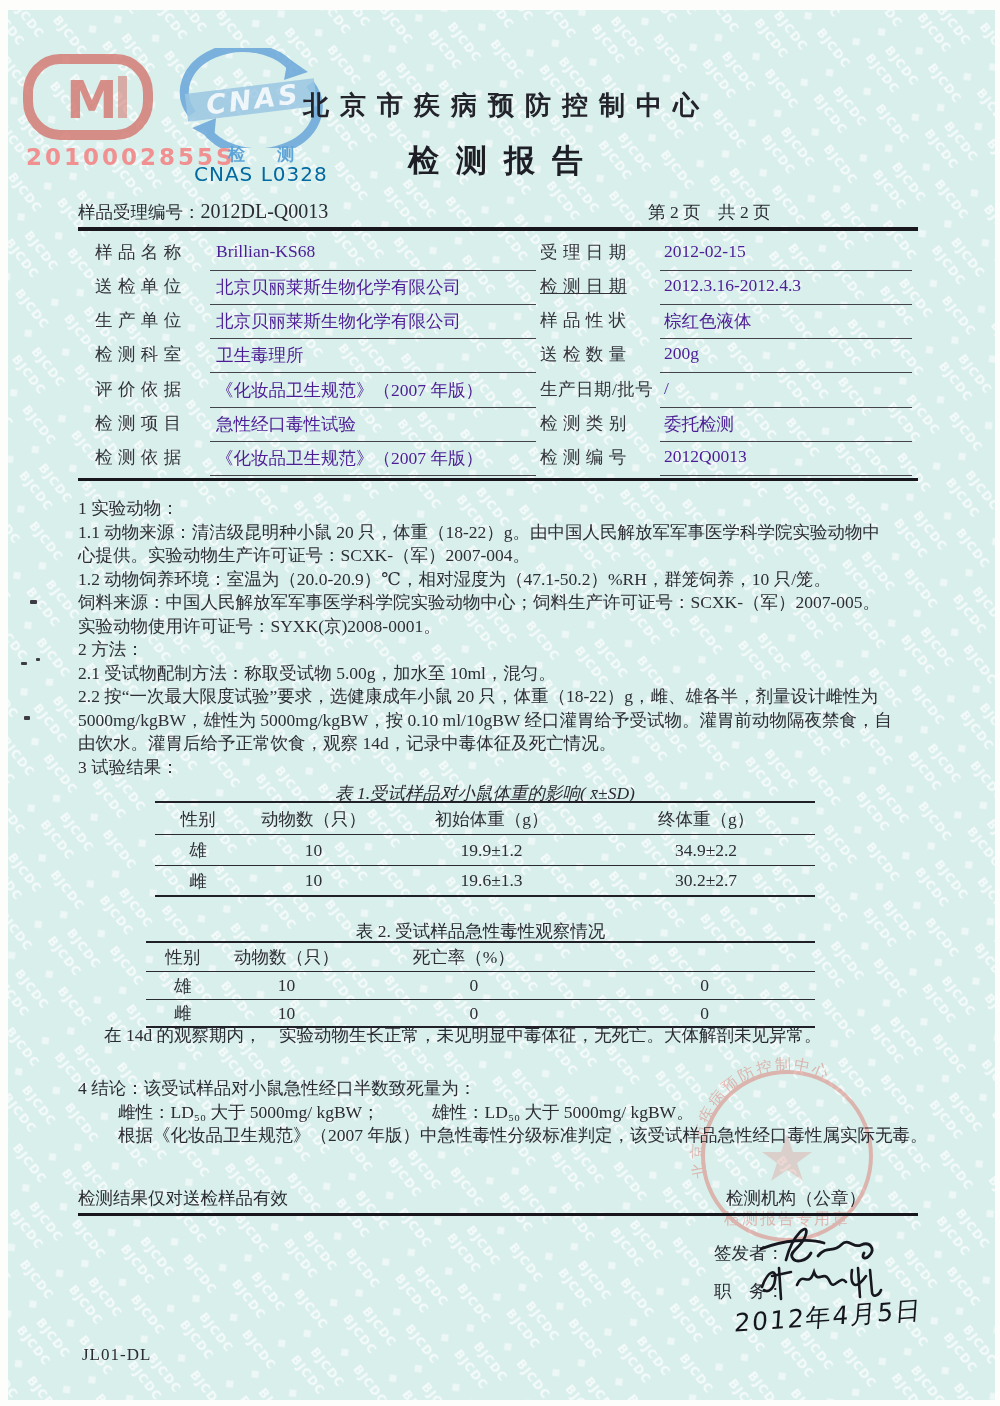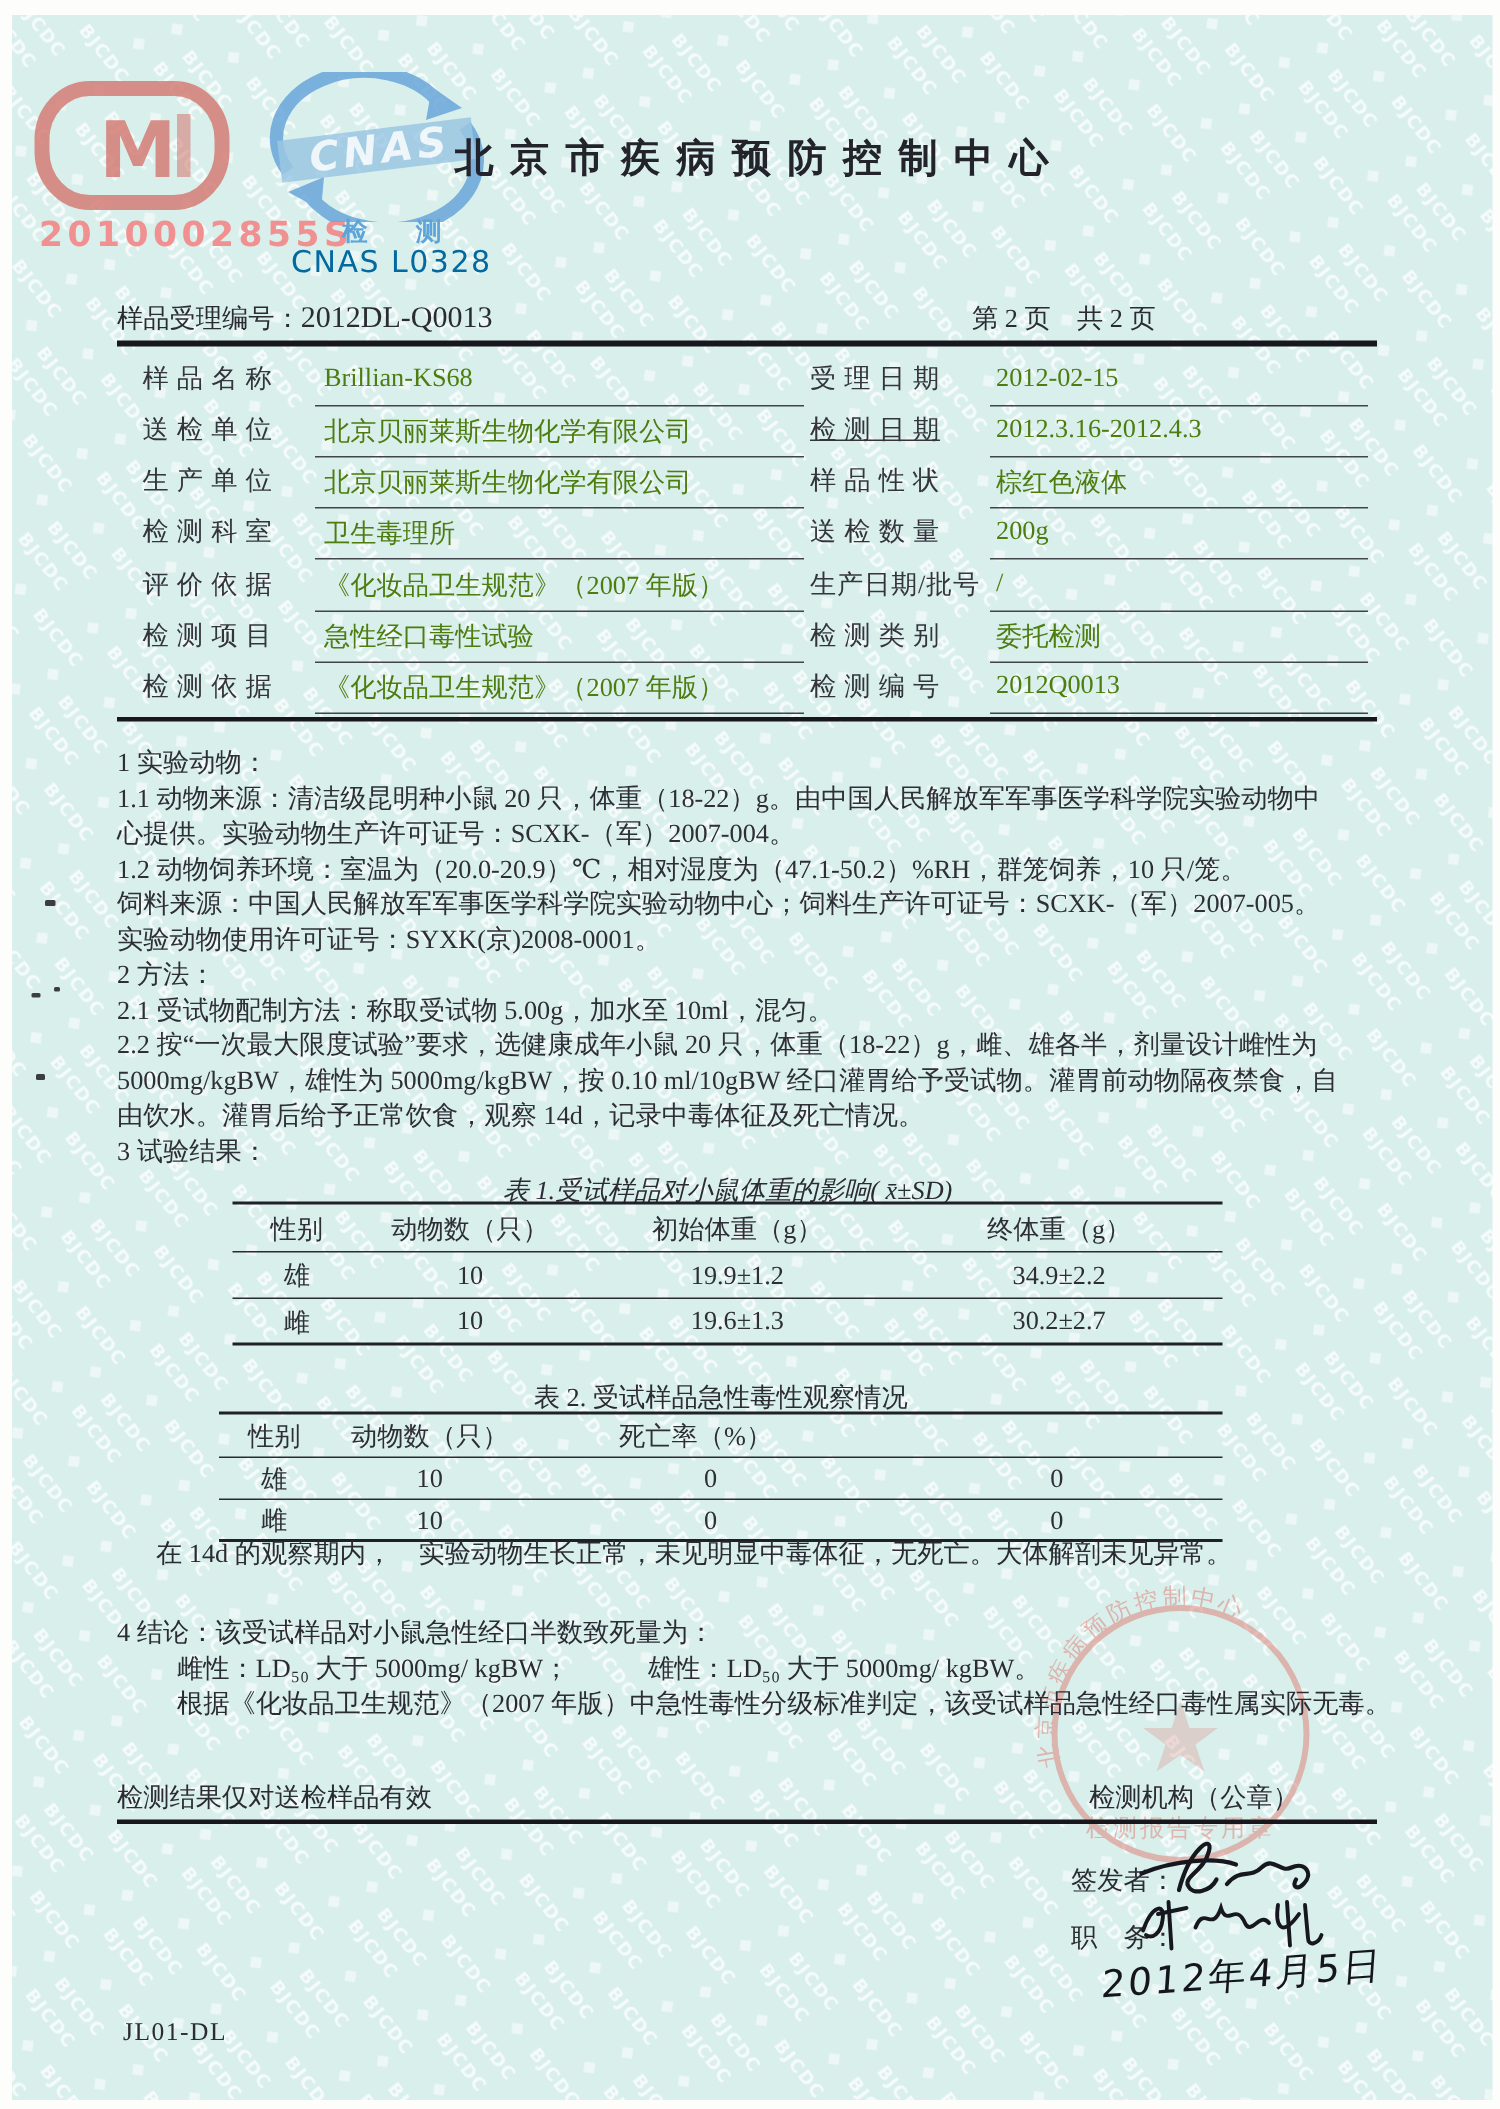--- a/index.html
+++ b/index.html
@@ -14,21 +14,21 @@
   
   .cma-num{position:absolute;left:26px;top:144px;font-family:"DejaVu Sans",sans-serif;font-weight:bold;font-size:23px;letter-spacing:3px;color:#f09090;z-index:2;}
   .cnas-cap{position:absolute;left:228px;top:143px;font-size:17px;letter-spacing:14px;color:#5fa4d8;font-weight:bold;z-index:2;}
   .cnas-code{position:absolute;left:194px;top:162px;font-family:"DejaVu Sans",sans-serif;font-size:20px;letter-spacing:1px;color:#0369a1;z-index:2;}
   .org-title{position:absolute;left:303px;top:88px;font-size:26px;font-weight:bold;letter-spacing:11px;white-space:nowrap;z-index:2;color:#23232b;}
   .report-title{position:absolute;left:408px;top:140px;font-size:31px;font-weight:bold;letter-spacing:17px;white-space:nowrap;z-index:2;color:#1e1e26;}
   .meta{position:absolute;top:200px;font-size:17.5px;z-index:2;white-space:nowrap;}
   .rule-thick{position:absolute;left:78px;width:840px;height:3.5px;background:#17171d;z-index:2;}
   
   .flabel{position:absolute;font-size:17.5px;letter-spacing:.5px;white-space:nowrap;z-index:2;color:#34343c;}
-  .fvalue{position:absolute;font-size:17.5px;white-space:nowrap;z-index:2;border-bottom:1px solid #43434b;height:29px;color:#4d7c0f;}
+  .fvalue{position:absolute;font-size:17.5px;white-space:nowrap;z-index:2;border-bottom:1px solid #43434b;height:29px;color:#4c1d95;}
   .fvalue.lft{left:210px;width:320px;padding-left:6px;}
   .fvalue.rgt{left:660px;width:248px;padding-left:4px;}
   
   .bline{position:absolute;left:78px;width:860px;font-size:17.5px;line-height:23.55px;height:23.55px;white-space:nowrap;z-index:2;color:#2e2e36;}
   
   .tbl-title{position:absolute;text-align:center;font-size:17.5px;z-index:2;white-space:nowrap;}
   .tbl{position:absolute;border-top:2px solid #202028;border-bottom:2px solid #202028;z-index:2;}
   .trow{display:flex;align-items:center;}
   .trow.hline{border-bottom:1px solid #2a2a32;}
   .tcell{text-align:center;font-size:17.5px;white-space:nowrap;color:#2e2e36;}
@@ -84,20 +84,21 @@
     <polygon points="38,92 16,80 40,70" fill="#6aa7da"></polygon>
     <g transform="rotate(-7 75 52)">
       <rect x="10" y="38" width="130" height="28" fill="#8fc0e2" opacity=".85"></rect>
       <text x="30" y="61" font-family="DejaVu Sans, sans-serif" font-style="italic" font-weight="bold" font-size="27" letter-spacing="3" fill="#f2f8fd">CNAS</text>
     </g>
   </svg>
   <div class="cnas-cap">检 测</div>
   <div class="cnas-code">CNAS L0328</div>
 
   <div class="org-title">北京市疾病预防控制中心</div>
+  <div class="report-title">检测报告</div>
 
   <div class="meta" style="left:78px;"><span>样品受理编号：</span><span style="font-size:20px;">2012DL-Q0013</span></div>
   <div class="meta" style="left:648px;">第 2 页　共 2 页</div>
   <div class="rule-thick" style="top:227px;"></div>
 
   <div class="flabel" style="left:95px;top:240px;">样 品 名 称</div>
   <div class="fvalue lft" style="top:241px;">Brillian-KS68</div>
   <div class="flabel" style="left:95px;top:274px;">送 检 单 位</div>
   <div class="fvalue lft" style="top:275px;">北京贝丽莱斯生物化学有限公司</div>
   <div class="flabel" style="left:95px;top:308px;">生 产 单 位</div>

